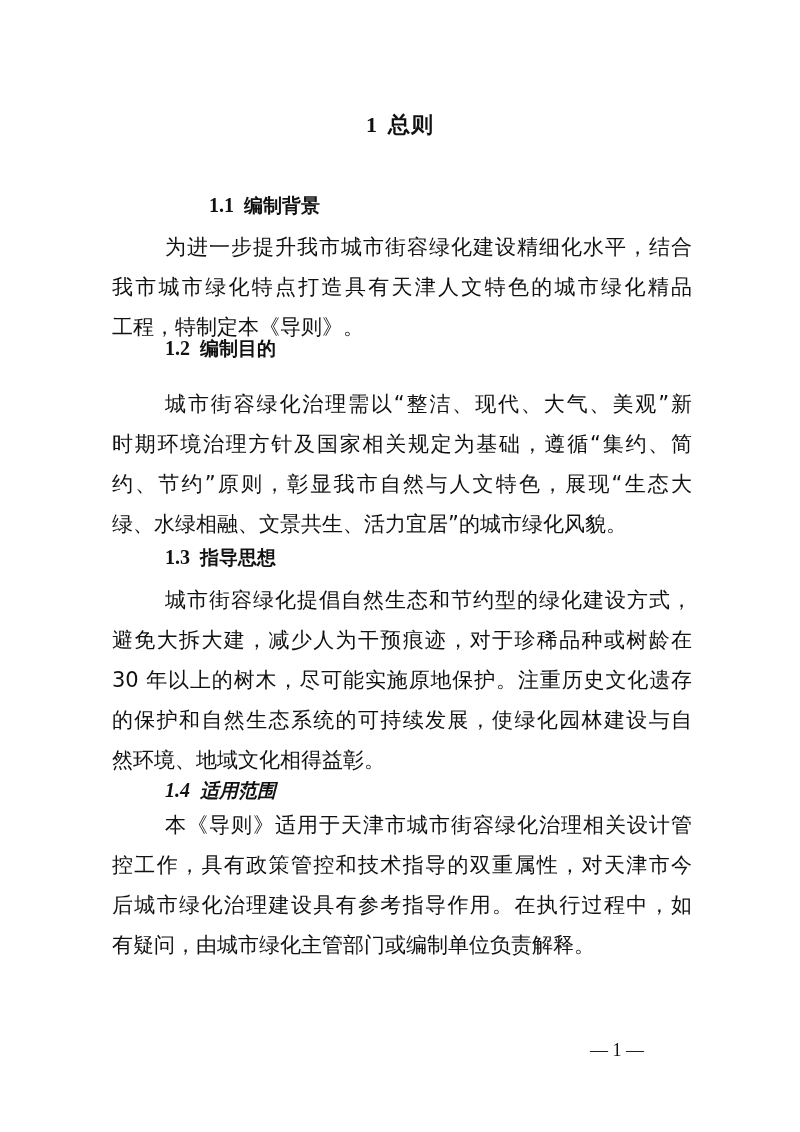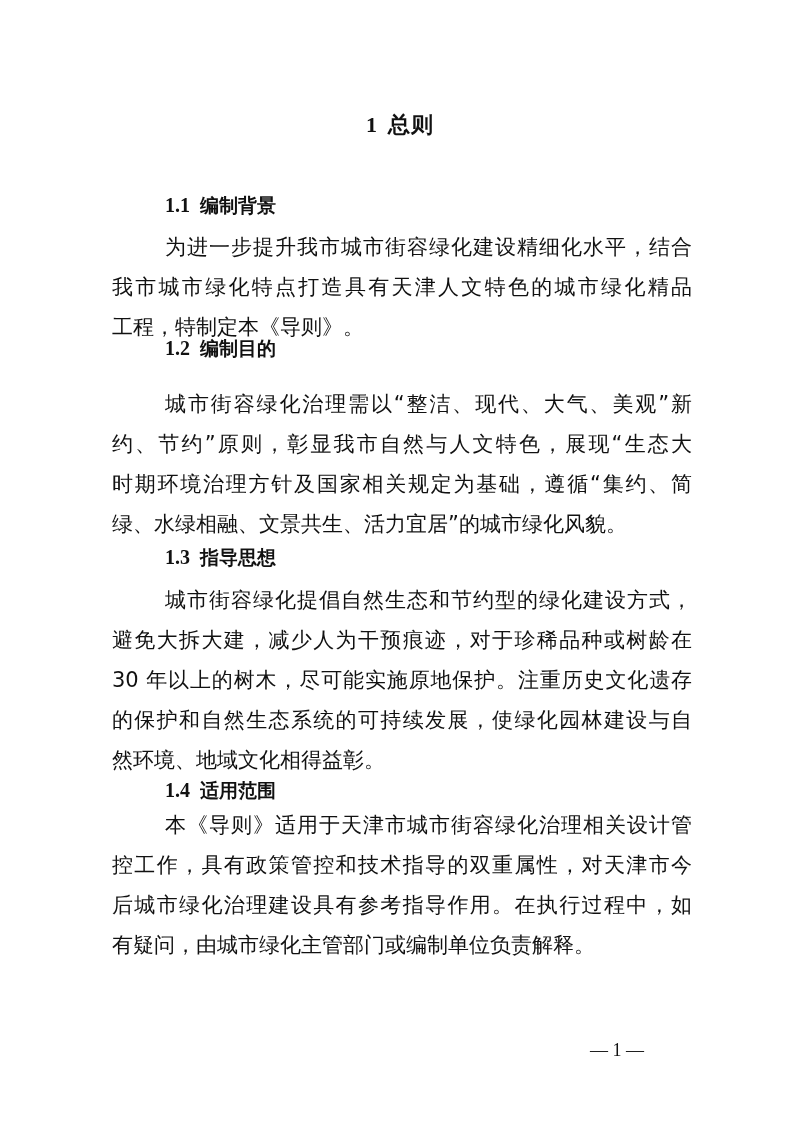--- a/index.html
+++ b/index.html
@@ -23,51 +23,51 @@
   </style>
 </head>
 <body>
 
 <div class="page">
 
   <div class="chapter-title">
     <span class="num">1</span><span>总则</span>
   </div>
 
-  <div class="section-heading" style="top:193px;">
+  <div class="section-heading" style="top:193px;margin-left:44px;">
     <span class="num">1.1</span><span>编制背景</span>
   </div>
   <div class="para" style="top:227px;">
     <div class="line first">为进一步提升我市城市街容绿化建设精细化水平，结合</div>
     <div class="line">我市城市绿化特点打造具有天津人文特色的城市绿化精品</div>
     <div class="line last">工程，特制定本《导则》。</div>
   </div>
 
   <div class="section-heading" style="top:336px;">
     <span class="num">1.2</span><span>编制目的</span>
   </div>
   <div class="para" style="top:384px;">
     <div class="line first">城市街容绿化治理需以“整洁、现代、大气、美观”新</div>
+    <div class="line">时期环境治理方针及国家相关规定为基础，遵循“集约、简</div>
     <div class="line">约、节约”原则，彰显我市自然与人文特色，展现“生态大</div>
-    <div class="line">时期环境治理方针及国家相关规定为基础，遵循“集约、简</div>
     <div class="line last">绿、水绿相融、文景共生、活力宜居”的城市绿化风貌。</div>
   </div>
 
   <div class="section-heading" style="top:545px;text-align:right;">
     <span class="num">1.3</span><span>指导思想</span>
   </div>
   <div class="para" style="top:580px;">
     <div class="line first">城市街容绿化提倡自然生态和节约型的绿化建设方式，</div>
     <div class="line">避免大拆大建，减少人为干预痕迹，对于珍稀品种或树龄在</div>
     <div class="line">30 年以上的树木，尽可能实施原地保护。注重历史文化遗存</div>
     <div class="line">的保护和自然生态系统的可持续发展，使绿化园林建设与自</div>
     <div class="line last">然环境、地域文化相得益彰。</div>
   </div>
 
-  <div class="section-heading" style="top:778px;">
+  <div class="section-heading" style="top:778px;font-style:italic;">
     <span class="num">1.4</span><span>适用范围</span>
   </div>
   <div class="para" style="top:805px;">
     <div class="line first">本《导则》适用于天津市城市街容绿化治理相关设计管</div>
     <div class="line">控工作，具有政策管控和技术指导的双重属性，对天津市今</div>
     <div class="line">后城市绿化治理建设具有参考指导作用。在执行过程中，如</div>
     <div class="line last">有疑问，由城市绿化主管部门或编制单位负责解释。</div>
   </div>
 
   <div class="page-number">— 1 —</div>

